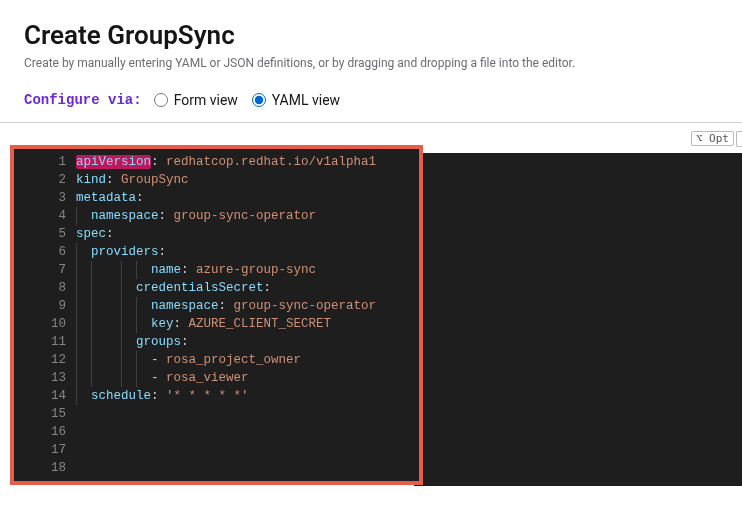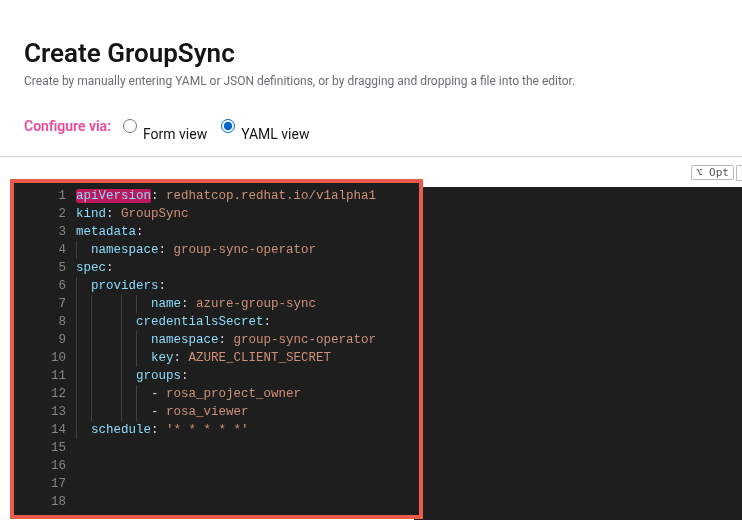--- a/index.html
+++ b/index.html
@@ -12,37 +12,37 @@
     overflow: hidden;
   }
   .header {
     padding: 20px 24px 12px 24px;
   }
   .title {
     font-size: 26px;
     font-weight: 600;
     color: #151515;
     margin-bottom: 6px;
-    margin-top: 18px;
   }
   .subtitle {
     font-size: 12px;
     color: #6a6e73;
   }
   .config-row {
     padding: 10px 24px 14px 24px;
     border-bottom: 1px solid #d2d2d2;
     display: flex;
     align-items: center;
     gap: 12px;
     font-size: 14px;
   }
   .config-label {
     font-weight: 600;
-    color: #ec4899;
+    color: #6d28d9;
+    font-family: Liberation Mono, monospace;
   }
   .radio-group {
     display: flex;
     align-items: center;
     gap: 14px;
   }
   .radio-item {
     display: flex;
     align-items: center;
     gap: 6px;
@@ -50,21 +50,20 @@
   }
   .radio-item input[type="radio"] {
     width: 14px;
     height: 14px;
     cursor: pointer;
     accent-color: #0066cc;
   }
   .radio-item label {
     cursor: pointer;
     font-size: 14px;
-    margin-top: 16px;
   }
   .editor-area {
     position: relative;
     padding: 16px 8px 0 8px;
   }
   .opt-chip {
     position: absolute;
     right: 8px;
     top: 8px;
     font-family: ui-monospace, SFMono-Regular, Menlo, Consolas, monospace;

